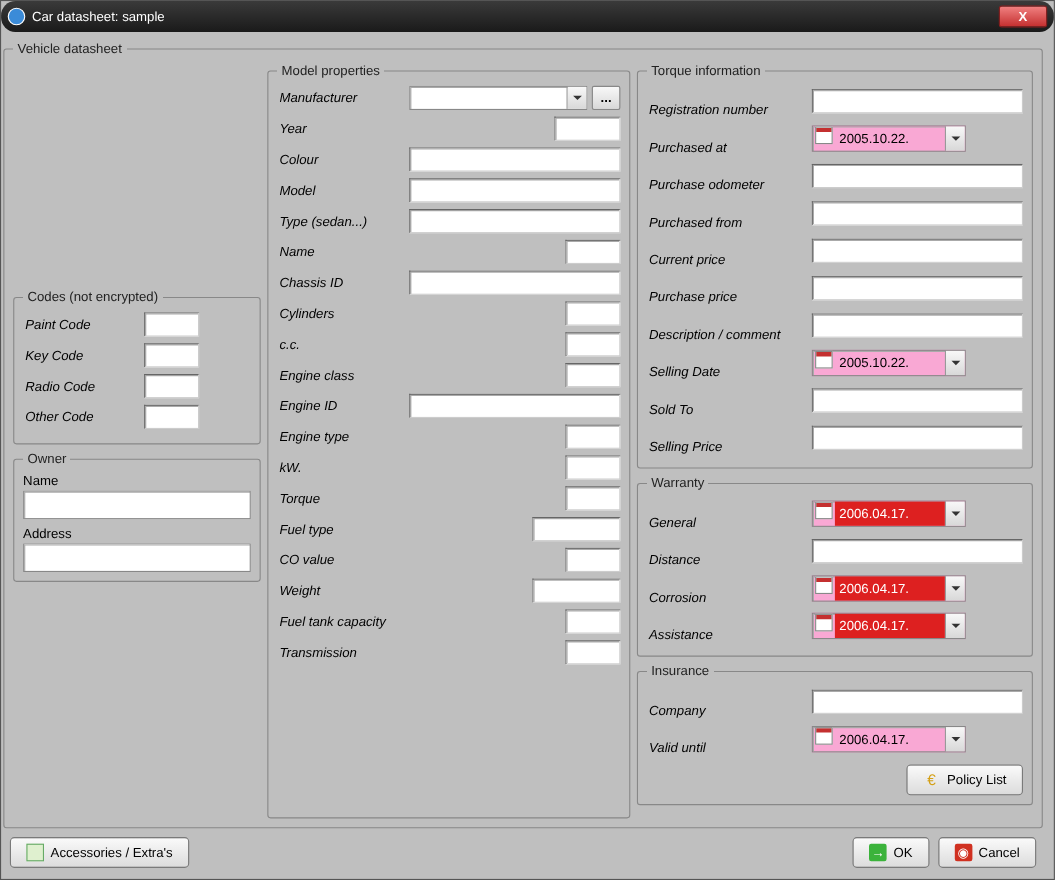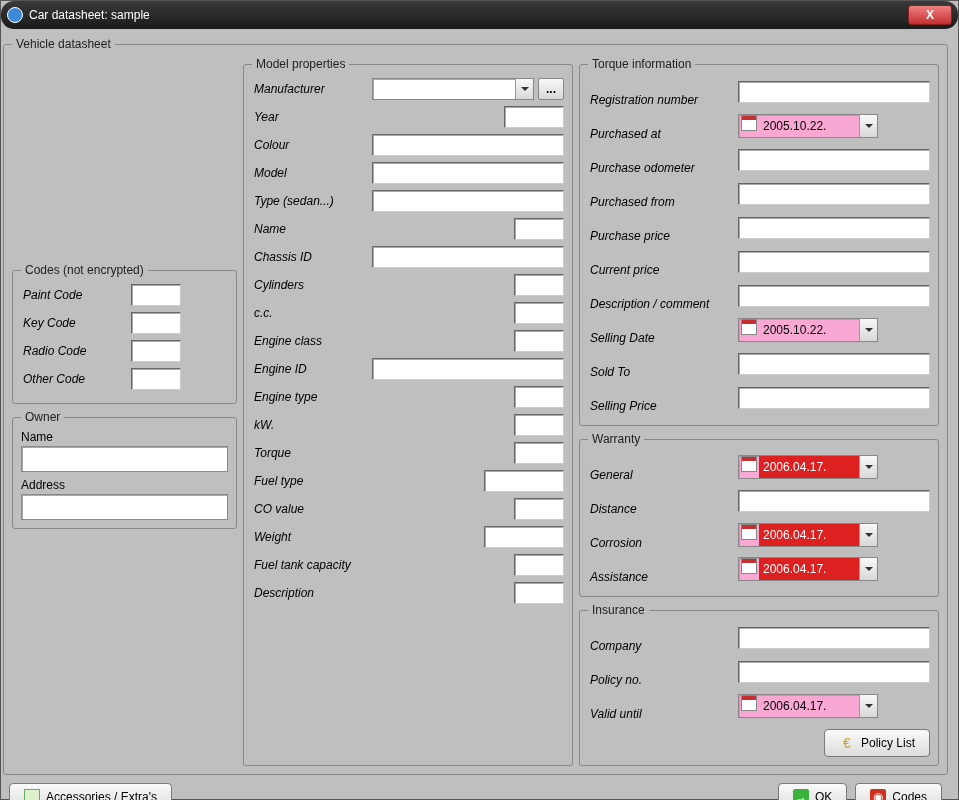--- a/index.html
+++ b/index.html
@@ -186,21 +186,21 @@
                 <label>Weight</label>
                 <div style="flex:1"></div>
                 <input class="text med" value="" style="">
               </div>
             <div class="form-row">
                 <label>Fuel tank capacity</label>
                 <div style="flex:1"></div>
                 <input class="text short" value="" style="">
               </div>
             <div class="form-row">
-                <label>Description</label>
+                <label>Transmission</label>
                 <div style="flex:1"></div>
                 <input class="text short" value="" style="">
               </div>
           </fieldset>
         </div>
 
         <div class="col right">
           <fieldset>
             <legend>Torque information</legend>
             <div class="form-row">
@@ -217,25 +217,25 @@
             </div>
             <div class="form-row">
                 <label>Purchase odometer</label>
                 <input class="text full" value="" style="">
               </div>
             <div class="form-row">
                 <label>Purchased from</label>
                 <input class="text full" value="" style="">
               </div>
             <div class="form-row">
+                <label>Current price</label>
+                <input class="text full" value="" style="">
+              </div>
+            <div class="form-row">
                 <label>Purchase price</label>
-                <input class="text full" value="" style="">
-              </div>
-            <div class="form-row">
-                <label>Current price</label>
                 <input class="text full" value="" style="">
               </div>
             <div class="form-row">
                 <label>Description / comment</label>
                 <input class="text full" value="" style="">
               </div>
             <div class="form-row">
                 <label>Selling Date</label>
               <div class="date-box">
                   <div class="cal-icon"></div>
@@ -282,24 +282,20 @@
                   <div class="date-text">2006.04.17.</div>
                   <div class="dd-btn"></div>
                 </div>
             </div>
           </fieldset>
 
           <fieldset>
             <legend>Insurance</legend>
             <div class="form-row">
                 <label>Company</label>
-                <input class="text full" value="" style="">
-              </div>
-            <div class="form-row">
-                <label>Policy no.</label>
                 <input class="text full" value="" style="">
               </div>
             <div class="form-row">
                 <label>Valid until</label>
               <div class="date-box">
                   <div class="cal-icon"></div>
                   <div class="date-text">2006.04.17.</div>
                   <div class="dd-btn"></div>
                 </div>
             </div>
@@ -320,17 +316,17 @@
           <span class="bicon icon-acc"></span>
           <span>Accessories / Extra's</span>
         </button>
       <div class="spacer-flex"></div>
       <button class="btn">
           <span class="bicon icon-ok">→</span>
           <span>OK</span>
         </button>
       <button class="btn">
           <span class="bicon icon-cancel">◉</span>
-          <span>Codes</span>
+          <span>Cancel</span>
         </button>
     </div>
   </div>
 </div>
 
 </body></html>

